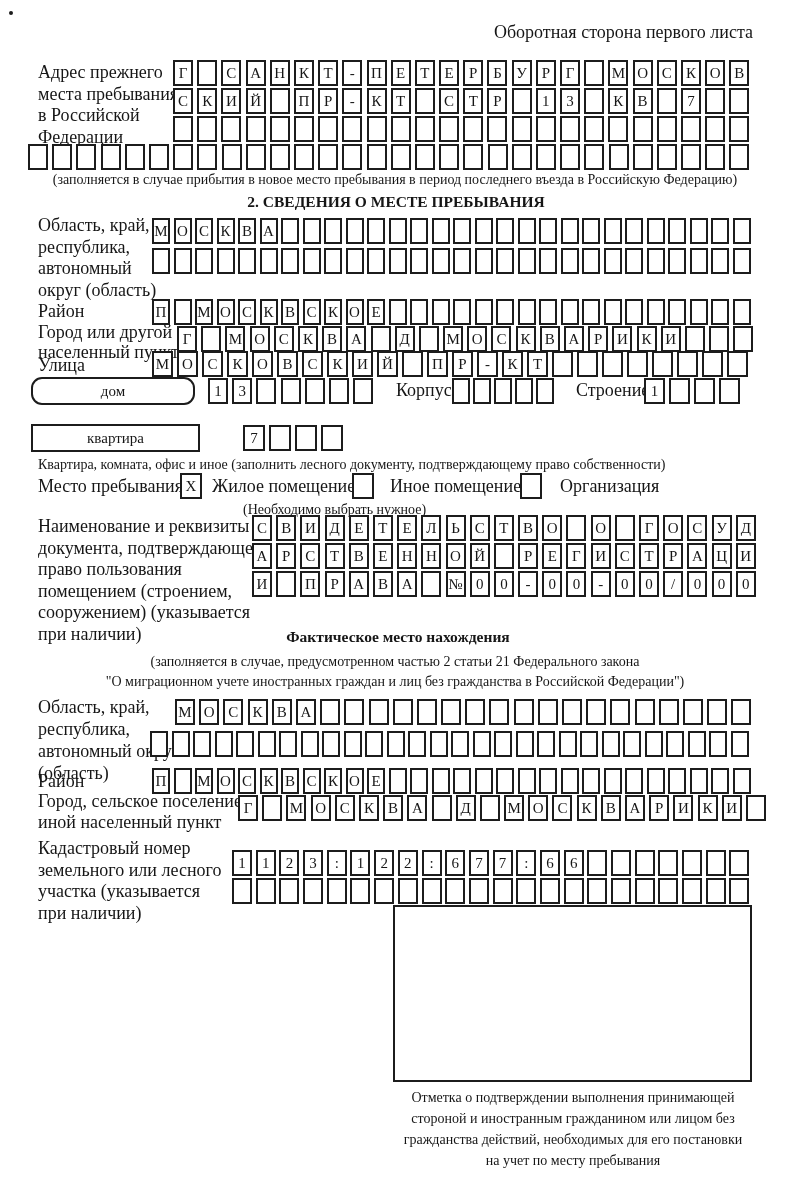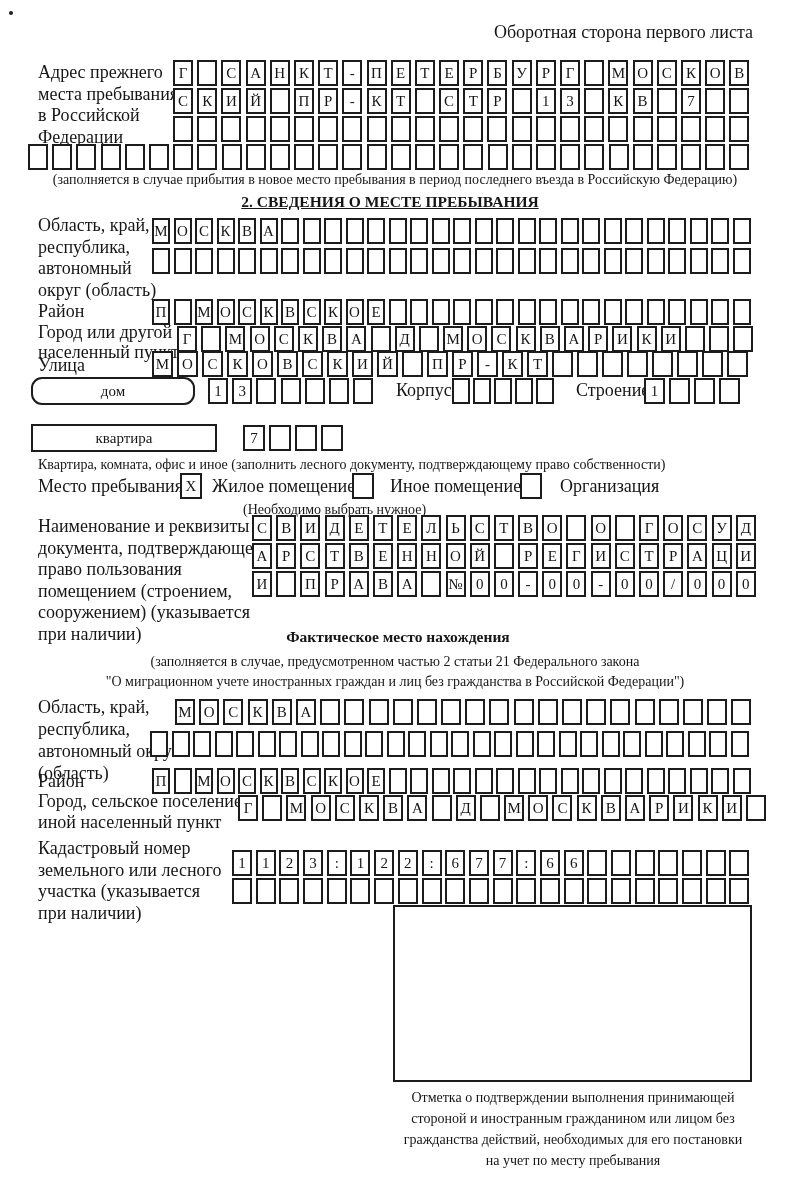--- a/index.html
+++ b/index.html
@@ -146,21 +146,21 @@
       <div class="cell"></div>
       <div class="cell"></div>
       <div class="cell"></div>
       <div class="cell"></div>
       <div class="cell"></div>
       <div class="cell"></div>
       <div class="cell"></div>
     </div>
   <div class="abs note center" style="left:0;width:790px;top:170px;">(заполняется в случае прибытия в новое место пребывания в период последнего въезда в Российскую Федерацию)</div>
 
-  <div class="abs hd center" style="left:0;width:780px;top:193px;text-decoration:underline;">2. СВЕДЕНИЯ О МЕСТЕ ПРЕБЫВАНИЯ</div>
+  <div class="abs hd center" style="left:6px;width:780px;top:193px;">2. СВЕДЕНИЯ О МЕСТЕ ПРЕБЫВАНИЯ</div>
 
   <div class="abs lbl lines" style="left:38px;top:215px;">Область, край,
 республика,
 автономный
 округ (область)</div>
   <div class="row p21" style="left:152px;top:218px;">
       <div class="cell">М</div>
       <div class="cell">О</div>
       <div class="cell">С</div>
       <div class="cell">К</div>
@@ -330,21 +330,21 @@
       <div class="cell"></div>
     </div>
   <div class="abs lbl" style="left:576px;top:380px;">Строение</div>
   <div class="row p25" style="left:644px;top:378px;">
       <div class="cell">1</div>
       <div class="cell"></div>
       <div class="cell"></div>
       <div class="cell"></div>
     </div>
 
-  <div class="abs labelbox" style="left:31px;top:424px;width:186px;">
+  <div class="abs labelbox" style="left:31px;top:424px;width:169px;">
     <span>квартира</span>
   </div>
   <div class="row p26" style="left:243px;top:425px;">
       <div class="cell">7</div>
       <div class="cell"></div>
       <div class="cell"></div>
       <div class="cell"></div>
     </div>
   <div class="abs note" style="left:38px;top:455px;">Квартира, комната, офис и иное (заполнить лесного документу, подтверждающему право собственности)</div>
 

